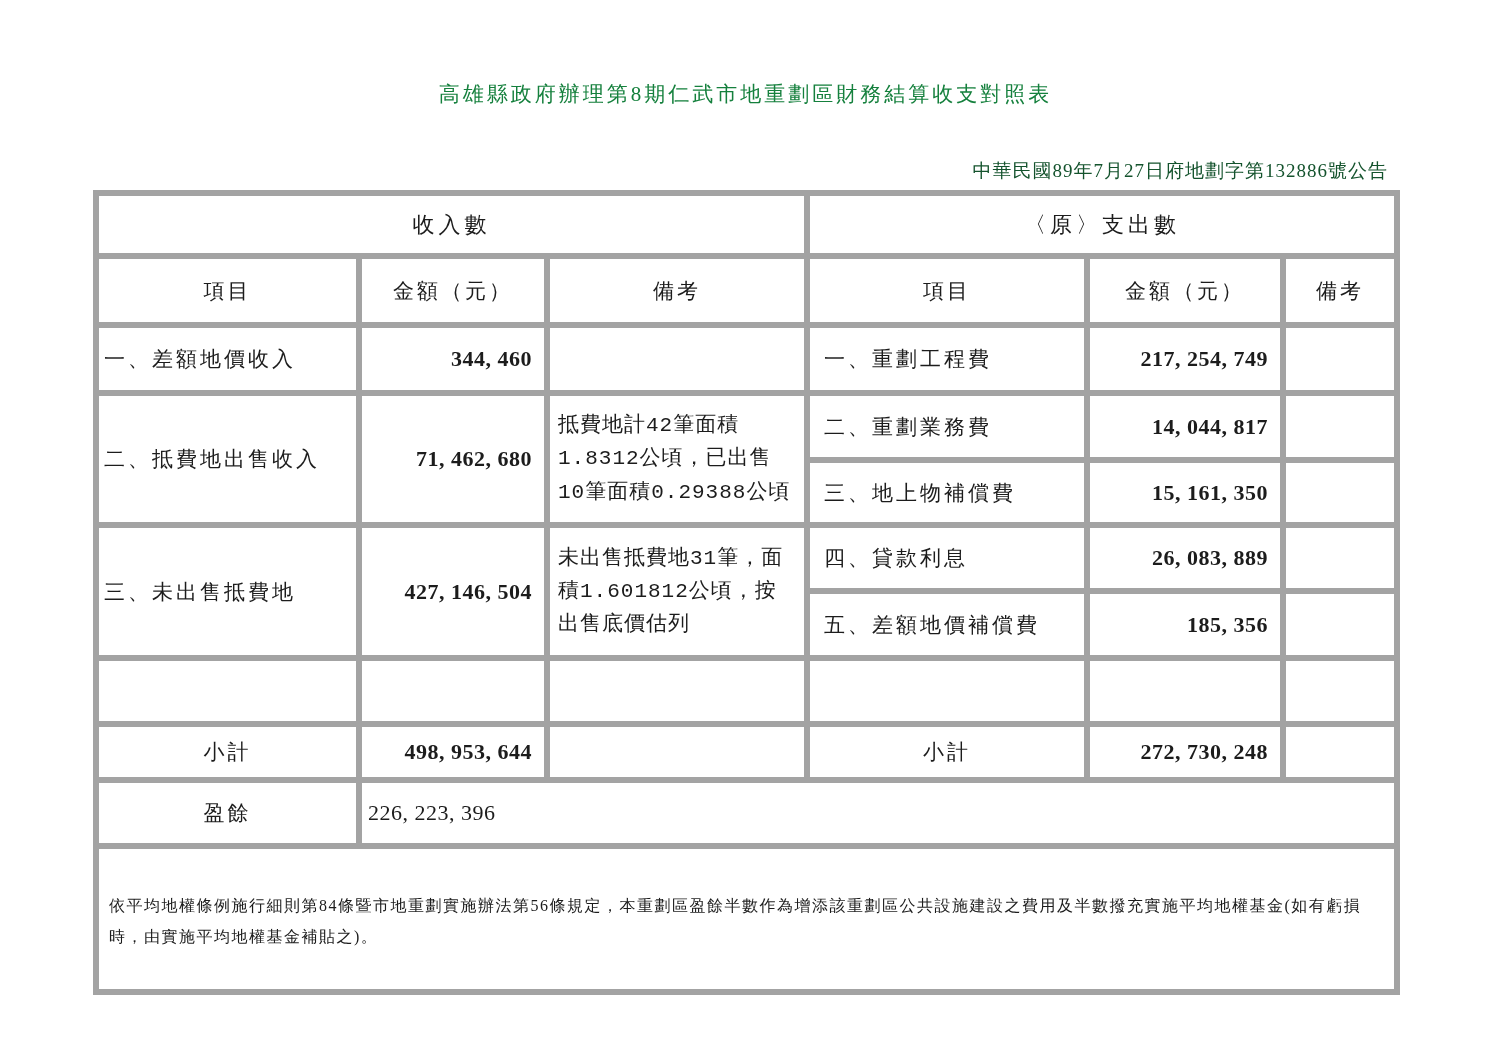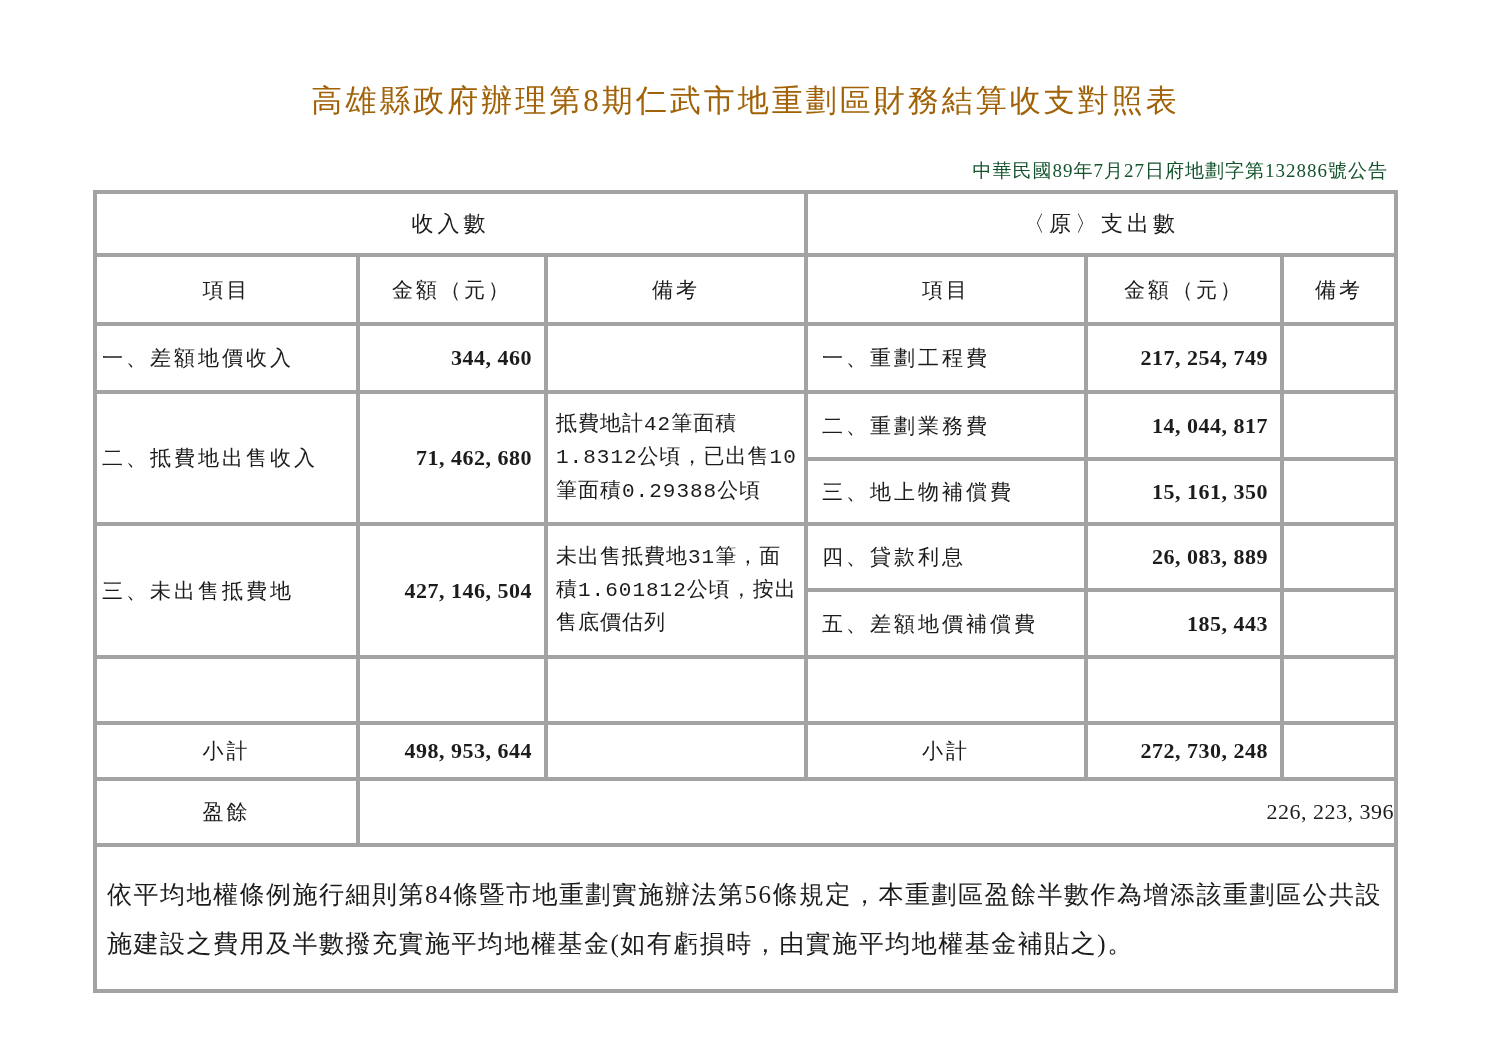--- a/index.html
+++ b/index.html
@@ -13,24 +13,24 @@
     width: 1491px;
     height: 1051px;
     background: #ffffff;
     overflow: hidden;
   }
   .doc-title {
     position: absolute;
     left: 0; right: 0;
     top: 80px;
     text-align: center;
-    font-size: 31px;
+    font-size: 21px;
     font-weight: 500;
     letter-spacing: 3px;
-    color: #a16207;
+    color: #15803d;
   }
   .announcement {
     position: absolute;
     left: 93px;
     top: 158px;
     width: 1301px;
     text-align: right;
     padding-right: 6px;
     font-size: 19px;
     letter-spacing: 1px;
@@ -40,21 +40,21 @@
     position: absolute;
     left: 93px;
     top: 190px;
     width: 1301px;
     border-collapse: collapse;
     table-layout: fixed;
     border: 3px solid #161616;
     font-size: 21px;
   }
   table.ledger td {
-    border: 4px solid #a3a3a3;
+    border: 6px solid #a3a3a3;
     vertical-align: middle;
     overflow: hidden;
   }
   td.sec {
     text-align: center;
     font-size: 22px;
     letter-spacing: 4px;
   }
   td.hdr {
     text-align: center;
@@ -82,30 +82,30 @@
   }
   td.rmk {
     text-align: left;
     padding: 4px 6px 4px 8px;
     letter-spacing: 1px;
     line-height: 1.58;
     font-family: Liberation Mono, monospace;
   }
   td.ctr { text-align: center; letter-spacing: 3px; }
   td.surplus-val {
-    text-align: right;
+    text-align: left;
     padding-left: 6px;
     font-size: 22px;
     letter-spacing: 0.5px;
   }
   td.note-cell {
     vertical-align: top;
     text-align: left;
     padding: 9px 12px 5px 10px;
-    font-size: 25px;
+    font-size: 16px;
     letter-spacing: 1.5px;
     line-height: 1.95;
   }
 </style>
 </head>
 <body>
 
 <div class="page">
 
   <div class="doc-title">高雄縣政府辦理第8期仁武市地重劃區財務結算收支對照表</div>
@@ -163,21 +163,21 @@
     <tr style="height:66px">
       <td class="item" rowspan="2">三、未出售抵費地</td>
       <td class="amt" rowspan="2">427, 146, 504</td>
       <td class="rmk" rowspan="2">未出售抵費地31筆，面積1.601812公頃，按出售底價估列</td>
       <td class="item-r">四、貸款利息</td>
       <td class="amt">26, 083, 889</td>
       <td class="rmk"></td>
     </tr>
     <tr style="height:67px">
       <td class="item-r">五、差額地價補償費</td>
-      <td class="amt">185, 443</td>
+      <td class="amt">185, 356</td>
       <td class="rmk"></td>
     </tr>
 
     <tr style="height:66px">
       <td class="item"></td>
       <td class="amt"></td>
       <td class="rmk"></td>
       <td class="item-r"></td>
       <td class="amt"></td>
       <td class="rmk"></td>

